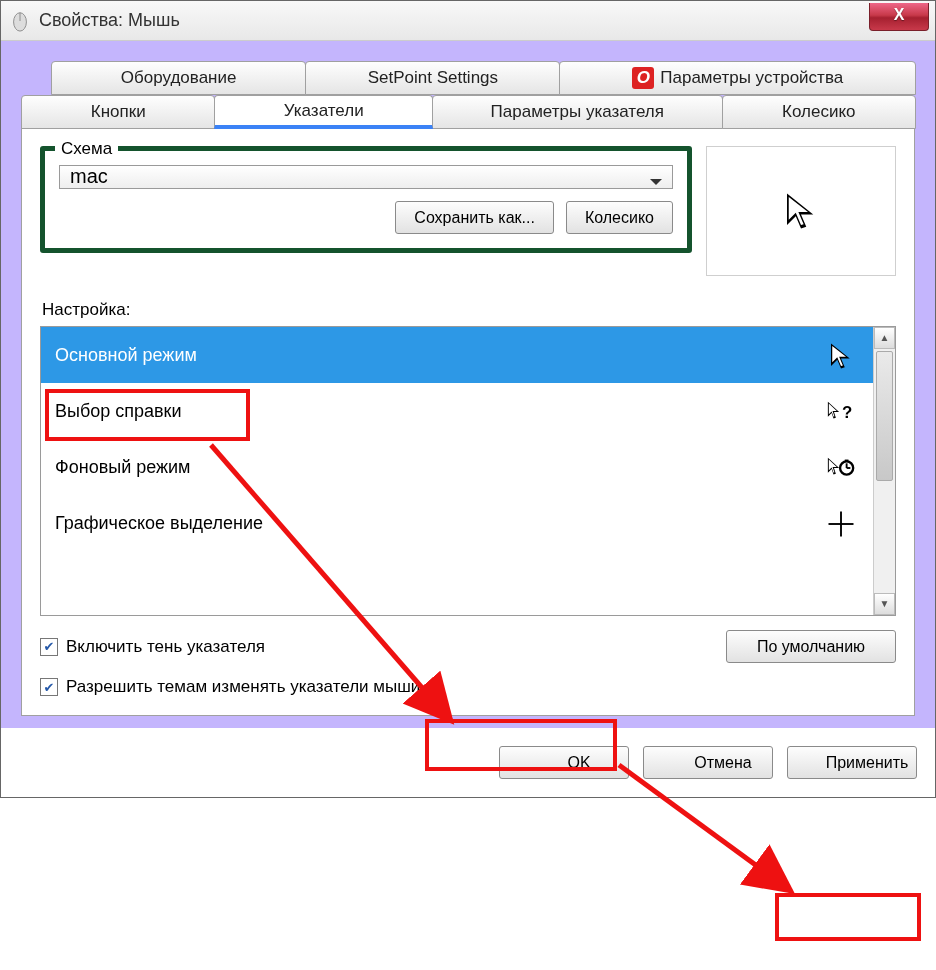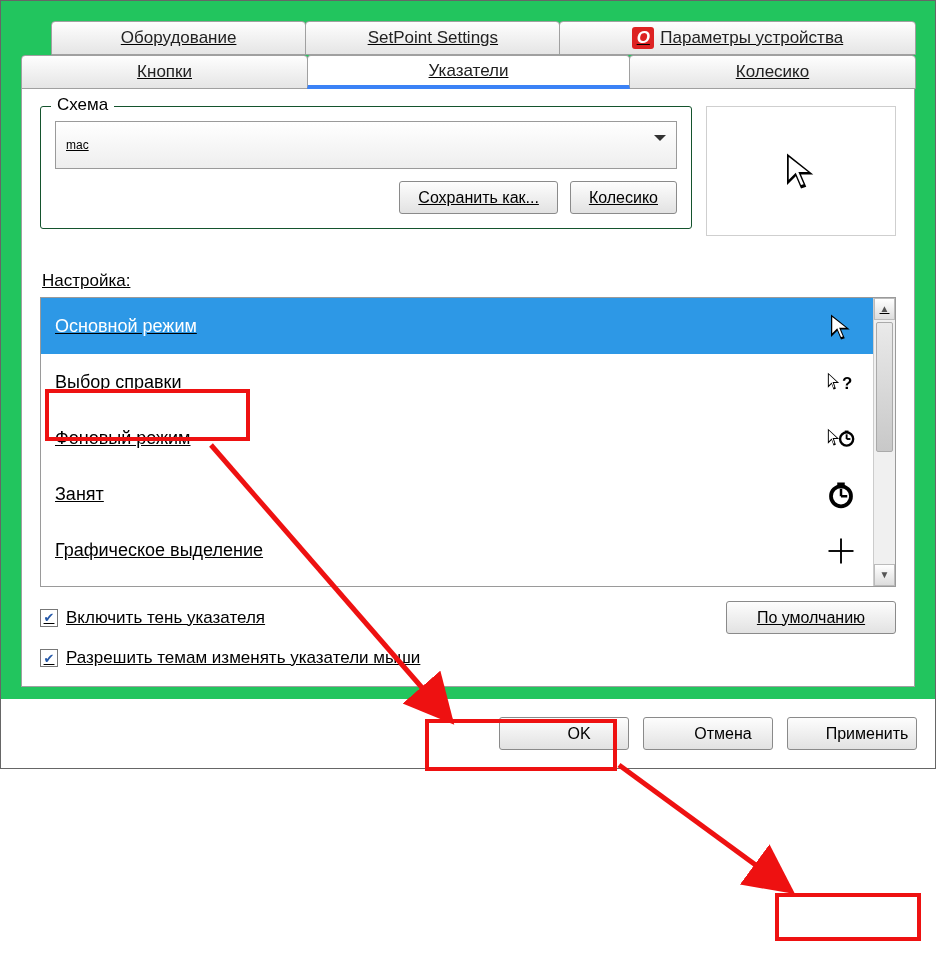--- a/index.html
+++ b/index.html
@@ -44,22 +44,21 @@
   border-radius: 0 0 4px 4px;
   color: #fff;
   font-weight: bold;
   font-size: 16px;
   text-align: center;
   line-height: 24px;
   text-shadow: 0 1px 1px rgba(0,0,0,.4);
 }
 .content {
   padding: 20px 20px 12px 20px;
-  background: #22c55e;
-  text-decoration: underline;
+  background: #c4b5fd;
 }
 .tabrow { display: flex; width: 100%; }
 .tabrow.top { margin-left: 30px; width: calc(100% - 30px); }
 .tab {
   flex: 1;
   height: 34px;
   background: linear-gradient(to bottom, #fefefe, #e5e5e5);
   border: 1px solid #a0a0a0;
   border-radius: 4px 4px 0 0;
   display: flex;
@@ -88,21 +87,21 @@
 }
 .tabpanel {
   border: 1px solid #a0a0a0;
   border-top: none;
   padding: 18px;
   background: #fff;
   margin-top: -1px;
 }
 
 .group {
-  border: 1px solid #14532d;
+  border: 5px solid #14532d;
   border-radius: 3px;
   padding: 14px;
   position: relative;
   margin-bottom: 18px;
 }
 .group-label {
   position: absolute;
   top: -12px; left: 10px;
   background: #fff;
   padding: 0 6px;
@@ -112,27 +111,27 @@
 .scheme-left { flex: 1; }
 .preview-box {
   width: 190px; height: 130px;
   border: 1px solid #cfcfcf;
   display: flex;
   align-items: center;
   justify-content: center;
 }
 .dropdown {
   width: 100%;
-  height: 48px;
+  height: 24px;
   border: 1px solid #9a9a9a;
   background: linear-gradient(to bottom, #fff, #eee);
   display: flex;
-  align-items: center;
+  align-items: flex-end;
   padding: 0 10px;
-  font-size: 12px;
+  font-size: 20px;
   position: relative;
   cursor: pointer;
 }
 .dropdown::after {
   content: "";
   position: absolute;
   right: 10px;
   top: 13px;
   border: 6px solid transparent;
   border-top-color: #333;
@@ -226,20 +225,30 @@
   z-index: 50;
 }
 .arrow-svg { position: absolute; pointer-events: none; z-index: 49; }
 
 .svg-cursor { width: 30px; height: 30px; }
 </style>
 </head>
 <body>
 
 <div class="window" style="position:relative;">
+  <div class="titlebar">
+    <span class="appicon">
+      <svg viewBox="0 0 24 24">
+          <ellipse cx="12" cy="13" rx="7" ry="10" fill="#ddd" stroke="#888"></ellipse>
+          <line x1="12" y1="3" x2="12" y2="12" stroke="#888"></line>
+        </svg>
+    </span>
+    <span class="title">Свойства: Мышь</span>
+    <div class="closebtn">X</div>
+  </div>
 
   <div class="content">
 
     <div class="tabrow top">
       <div class="tab">
           <span>Оборудование</span>
         </div>
       <div class="tab">
           <span>SetPoint Settings</span>
         </div>
@@ -247,20 +256,23 @@
         <span class="redicon">O</span>
         <span>Параметры устройства</span>
       </div>
     </div>
     <div class="tabrow">
       <div class="tab" style="flex:0.8">
           <span>Кнопки</span>
         </div>
       <div class="tab active" style="flex:0.9">
           <span>Указатели</span>
+        </div>
+      <div class="tab" style="flex:1.2">
+          <span>Параметры указателя</span>
         </div>
       <div class="tab" style="flex:0.8">
           <span>Колесико</span>
         </div>
     </div>
 
     <div class="tabpanel">
 
       <div class="row-flex">
         <div class="scheme-left">
@@ -312,31 +324,20 @@
                   <path d="M2 1 L2 17 L6 13 L8 19 L10.5 18 L8.5 12 L14 12 Z" fill="#000"></path>
                   <path d="M3 3 L3 14.5 L6 11.5 L8 17 L9 16.5 L7 11 L11.5 11 Z" fill="#fff"></path>
                   <circle cx="22" cy="12" r="7" fill="#fff" stroke="#000" stroke-width="2.5"></circle>
                   <line x1="22" y1="12" x2="22" y2="7" stroke="#000" stroke-width="2"></line>
                   <line x1="22" y1="12" x2="26" y2="12" stroke="#000" stroke-width="2"></line>
                   <rect x="20" y="3" width="4" height="2" fill="#000"></rect>
                 </svg>
             </span>
           </div>
           <div class="list-item">
-            <span>Занят</span>
-            <span class="cursor-icon">
-              <svg class="svg-cursor" viewBox="0 0 24 24">
-                  <circle cx="12" cy="13" r="8" fill="#fff" stroke="#000" stroke-width="3"></circle>
-                  <line x1="12" y1="13" x2="12" y2="7" stroke="#000" stroke-width="2"></line>
-                  <line x1="12" y1="13" x2="17" y2="13" stroke="#000" stroke-width="2"></line>
-                  <rect x="9" y="2" width="6" height="3" fill="#000"></rect>
-                </svg>
-            </span>
-          </div>
-          <div class="list-item">
             <span>Графическое выделение</span>
             <span class="cursor-icon">
               <svg class="svg-cursor" viewBox="0 0 24 24">
                   <line x1="12" y1="2" x2="12" y2="22" stroke="#000" stroke-width="1.5"></line>
                   <line x1="2" y1="12" x2="22" y2="12" stroke="#000" stroke-width="1.5"></line>
                 </svg>
             </span>
           </div>
         </div>
         <div class="scrollbar">

